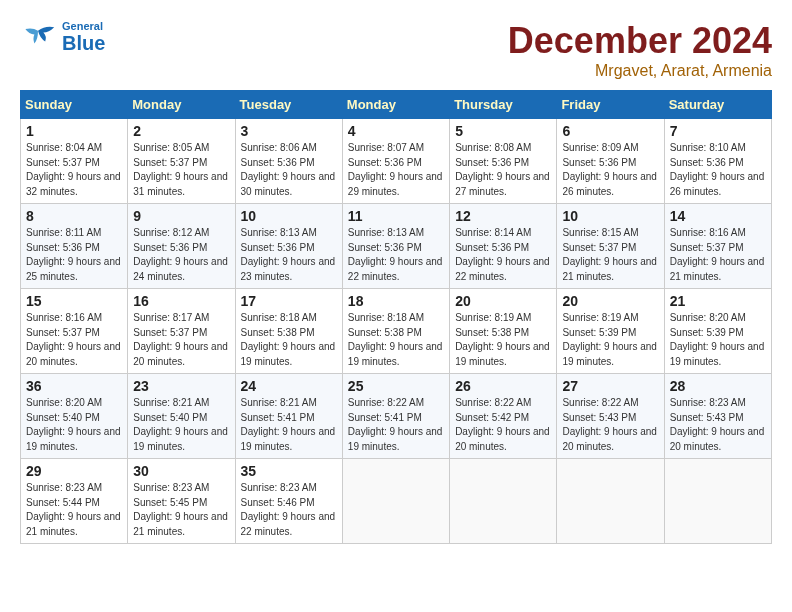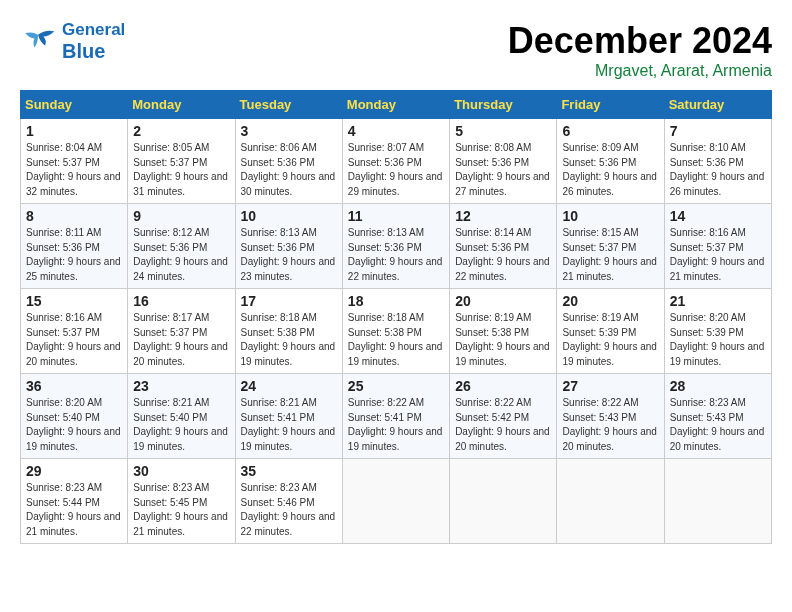--- a/index.html
+++ b/index.html
@@ -24,34 +24,34 @@
     .logo-bird {
       width: 36px;
       height: 30px;
     }
     .title-block {
       text-align: right;
     }
     .month-title {
       font-size: 36px;
       font-weight: bold;
-      color: #000000;
+      color: #7f1d1d;
     }
     .subtitle {
       font-size: 16px;
-      color: #15803d;
+      color: #a16207;
     }
     .calendar {
       width: 100%;
       border-collapse: collapse;
       font-size: 11px;
     }
     .calendar th {
       background: #1a6bb5;
-      color: #fde047;
+      color: #fef9c3;
       padding: 6px 4px;
       text-align: left;
       font-size: 13px;
       font-weight: bold;
       border: 1px solid #1a6bb5;
     }
     .calendar td {
       border: 1px solid #ccc;
       vertical-align: top;
       padding: 4px 5px;
@@ -81,21 +81,21 @@
 </head>
 <body>
 
 <div class="header">
   <div class="logo">
     <svg class="logo-bird" viewBox="0 0 40 32" xmlns="http://www.w3.org/2000/svg">
       <path d="M20,8 Q28,2 38,4 Q32,10 26,10 Q30,14 28,20 Q22,16 20,8Z" fill="#1a6bb5"></path>
       <path d="M20,8 Q14,4 6,6 Q10,12 16,12 Q14,16 16,22 Q20,18 20,8Z" fill="#4a9dd4"></path>
     </svg>
     <div>
-      <div style="font-size:17px;font-weight:bold;color:#1a6bb5;">General</div>
+      <div style="font-size:11px;font-weight:bold;color:#1a6bb5;">General</div>
       <div style="font-size:20px;font-weight:bold;color:#1a6bb5;">Blue</div>
     </div>
   </div>
   <div class="title-block">
     <div class="month-title">December 2024</div>
     <div class="subtitle">Mrgavet, Ararat, Armenia</div>
   </div>
 </div>
 
 <table class="calendar">

